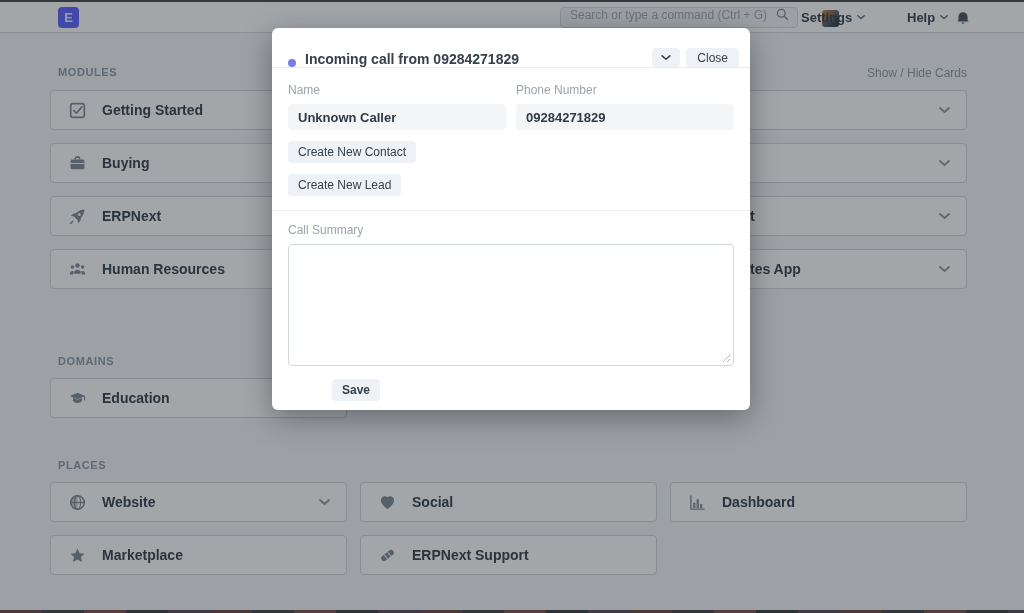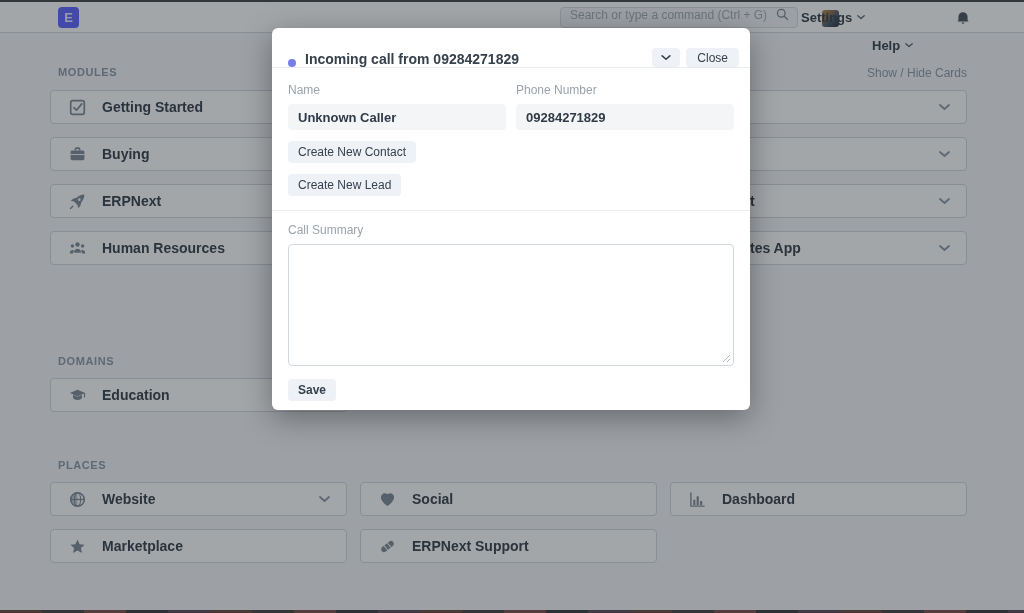--- a/index.html
+++ b/index.html
@@ -32,21 +32,21 @@
     display:flex; align-items:center; gap:5px; cursor:pointer; }
   .nav-caret { width:8px; height:5px; color:#5a6672; }
   .bell { position:absolute; left:956px; top:8px; width:14px; height:15px; color:#4a545e; }
   
   .content { position:absolute; top:33px; left:0; width:100%; height:577px; z-index:1; }
   .section-label { position:absolute; left:58px; font-size:11px; font-weight:600;
     letter-spacing:0.6px; color:#8d99a6; }
   .show-hide { position:absolute; right:57px; top:33px; font-size:12px; color:#8d99a6; cursor:pointer; }
   .grid { position:absolute; left:50px; width:917px; display:grid;
     grid-template-columns:repeat(3,1fr); gap:13px; }
-  .card { height:34px; background:#ffffff; border:1px solid #d1d8dd; border-radius:4px;
+  .card { height:40px; background:#ffffff; border:1px solid #d1d8dd; border-radius:4px;
     position:relative; display:flex; align-items:center; padding:0 18px; cursor:pointer; }
   .card-icon { width:17px; height:17px; color:#7f8a96; flex:0 0 auto; }
   .card-label { font-size:14px; font-weight:600; color:#36414c; margin-left:16px; white-space:nowrap; }
   .card-chevron { position:absolute; right:16px; top:50%; margin-top:-3px; width:11px; height:7px; color:#8d99a6; }
   .fragment-label { position:absolute; left:79px; font-size:14px; font-weight:600; color:#36414c; white-space:nowrap; }
   .c1 { grid-column:1; } .c2 { grid-column:2; } .c3 { grid-column:3; }
   
   .backdrop { position:absolute; inset:0; background:rgba(25,32,40,0.40); z-index:50; }
   .modal { position:absolute; left:272px; top:28px; width:478px; height:382px; background:#ffffff;
     border-radius:6px; box-shadow:0 8px 30px rgba(0,0,0,0.35); z-index:100; }
@@ -71,21 +71,21 @@
     padding:4px 10px; font-family:"Liberation Sans",sans-serif; font-size:12px; color:#36414c;
     cursor:pointer; }
   .mini-row { margin-top:11px; }
   .modal-body2 { border-top:1px solid #e9edf1; padding:12px 16px 0 16px; }
   .summary-label { font-size:12px; color:#9aa3ab; margin-bottom:7px; }
   .summary-area { position:relative; }
   .summary-area textarea { width:100%; height:122px; border:1px solid #d1d8dd; border-radius:4px;
     resize:none; outline:none; font-family:"Liberation Sans",sans-serif; font-size:13px;
     color:#36414c; padding:8px 10px; display:block; }
   .resize-grip { position:absolute; right:3px; bottom:3px; width:9px; height:9px; color:#aeb6bd; }
-  .save-btn { margin-top:13px; }
+  .save-btn { margin-top:13px;margin-left:44px; }
   .save-btn b { font-weight:600; }
 </style>
 </head>
 <body>
 
 <svg width="0" height="0" style="position:absolute">
   <defs>
     <g id="i-chevron">
         <path d="M1 1l4.5 4L10 1" fill="none" stroke="currentColor" stroke-width="1.8" stroke-linecap="round" stroke-linejoin="round"></path>
       </g>
@@ -107,21 +107,21 @@
 
   <div class="nav-avatar"></div>
 
   <div class="nav-link" style="left:801px;">
     <span>Settings</span>
     <svg class="nav-caret" viewBox="0 0 11 7">
         <use href="#i-chevron"></use>
       </svg>
   </div>
 
-  <div class="nav-link" style="left:872px;margin-top:28px;">
+  <div class="nav-link" style="left:907px;">
     <span>Help</span>
     <svg class="nav-caret" viewBox="0 0 11 7">
         <use href="#i-chevron"></use>
       </svg>
   </div>
 
   <svg class="bell" viewBox="0 0 16 16">
     <path d="M8 15.2c.9 0 1.6-.6 1.8-1.4H6.2c.2.8.9 1.4 1.8 1.4zM13.2 11V7.2a5.2 5.2 0 10-10.4 0V11l-1.3 1.6h13z" fill="currentColor"></path>
   </svg>
 </div>

